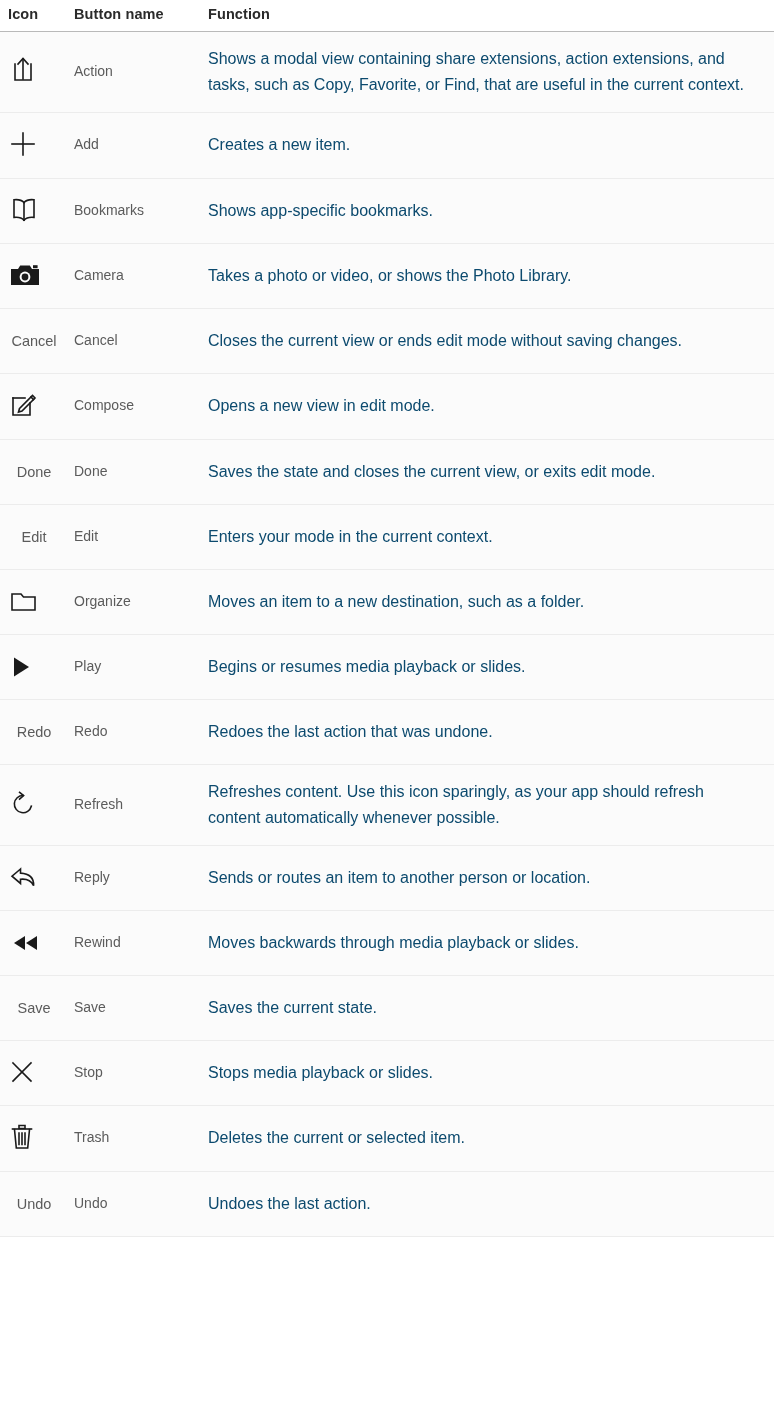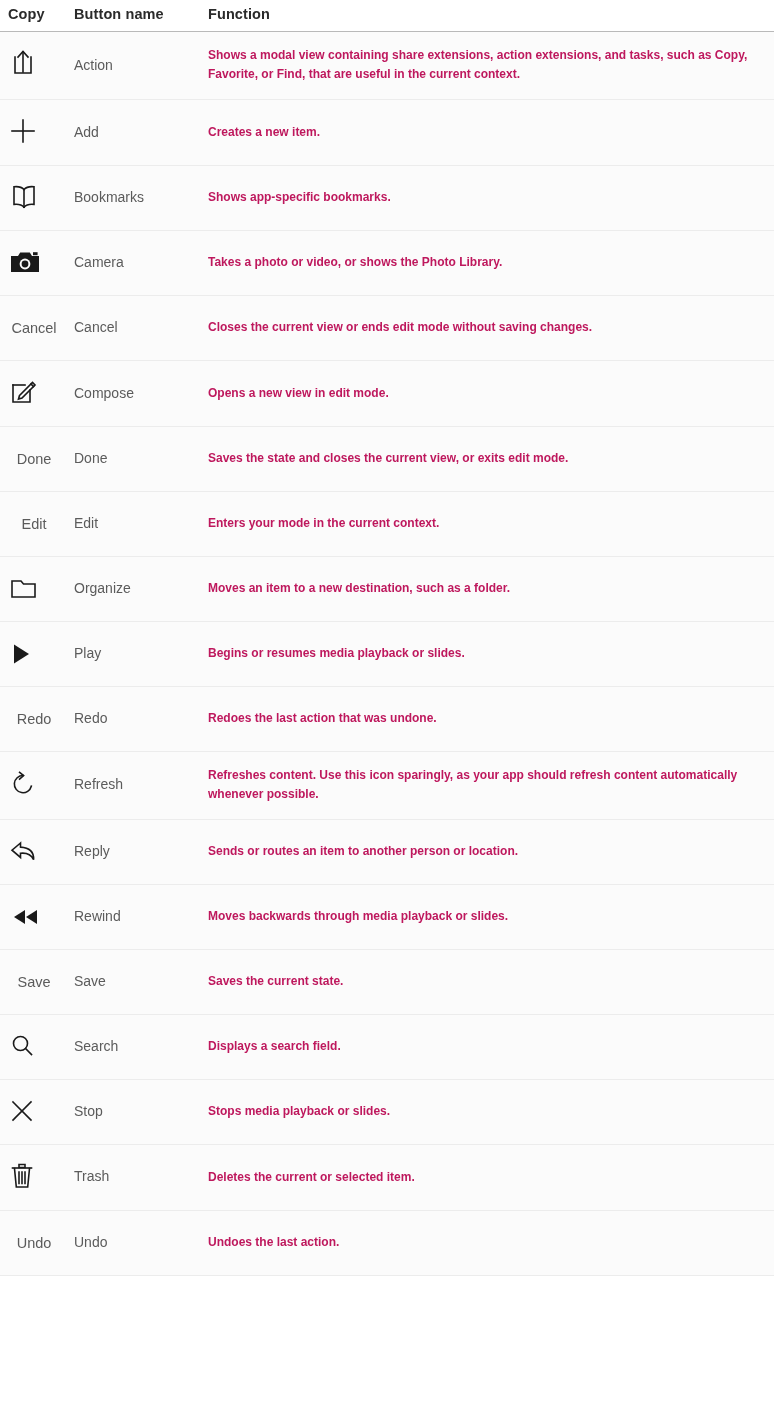--- a/index.html
+++ b/index.html
@@ -77,39 +77,38 @@
   }
 
   .cell-name {
     font-size: 14px;
     color: #5b5b5b;
     padding: 14px 10px 14px 0 !important;
     line-height: 1.55;
   }
 
   .cell-func {
-    font-size: 12px;
-    color: #be185d;
+    font-size: 16px;
+    color: #0c4a6e;
     padding: 14px 14px 14px 2px !important;
     line-height: 1.62;
-    font-weight: bold;
   }
 </style>
 </head>
 <body>
 
 <table class="table">
   <colgroup>
     <col class="col-icon">
     <col class="col-name">
     <col class="col-func">
   </colgroup>
   <thead>
     <tr class="thead-row">
-      <th class="h-icon">Copy</th>
+      <th class="h-icon">Icon</th>
       <th class="h-name">Button name</th>
       <th class="h-func">Function</th>
     </tr>
   </thead>
   <tbody id="tbody">
       <tr>
         <td class="cell-icon"><span class="icon-wrap">
             <svg width="30" height="34" viewBox="0 0 30 34">
       <path d="M7 11 L7 27 L23 27 L23 11" stroke="currentColor" fill="none" stroke-width="1.6" stroke-linecap="square" stroke-linejoin="miter"></path>
       <line x1="15" y1="26" x2="15" y2="6" stroke="currentColor" fill="none" stroke-width="1.6" stroke-linecap="square" stroke-linejoin="miter"></line>
@@ -228,30 +227,20 @@
       <path d="M29 5 L18 12 L29 19 Z" fill="currentColor"></path>
     </svg>
           </span></td>
         <td class="cell-name">Rewind</td>
         <td class="cell-func">Moves backwards through media playback or slides.</td>
       </tr>
       <tr>
         <td class="cell-icon"><span class="icon-text right-al">Save</span></td>
         <td class="cell-name">Save</td>
         <td class="cell-func">Saves the current state.</td>
-      </tr>
-      <tr>
-        <td class="cell-icon"><span class="icon-wrap">
-            <svg width="28" height="28" viewBox="0 0 28 28">
-      <circle cx="12.5" cy="11.5" r="7" stroke="currentColor" fill="none" stroke-width="1.6" stroke-linecap="square" stroke-linejoin="miter"></circle>
-      <line x1="17.6" y1="16.6" x2="23.5" y2="22.5" stroke="currentColor" fill="none" stroke-width="1.6" stroke-linecap="square" stroke-linejoin="miter"></line>
-    </svg>
-          </span></td>
-        <td class="cell-name">Search</td>
-        <td class="cell-func">Displays a search field.</td>
       </tr>
       <tr>
         <td class="cell-icon"><span class="icon-wrap">
             <svg width="28" height="28" viewBox="0 0 28 28">
       <line x1="5" y1="5" x2="23" y2="23" stroke="currentColor" fill="none" stroke-width="1.6" stroke-linecap="square" stroke-linejoin="miter"></line>
       <line x1="23" y1="5" x2="5" y2="23" stroke="currentColor" fill="none" stroke-width="1.6" stroke-linecap="square" stroke-linejoin="miter"></line>
     </svg>
           </span></td>
         <td class="cell-name">Stop</td>
         <td class="cell-func">Stops media playback or slides.</td>

